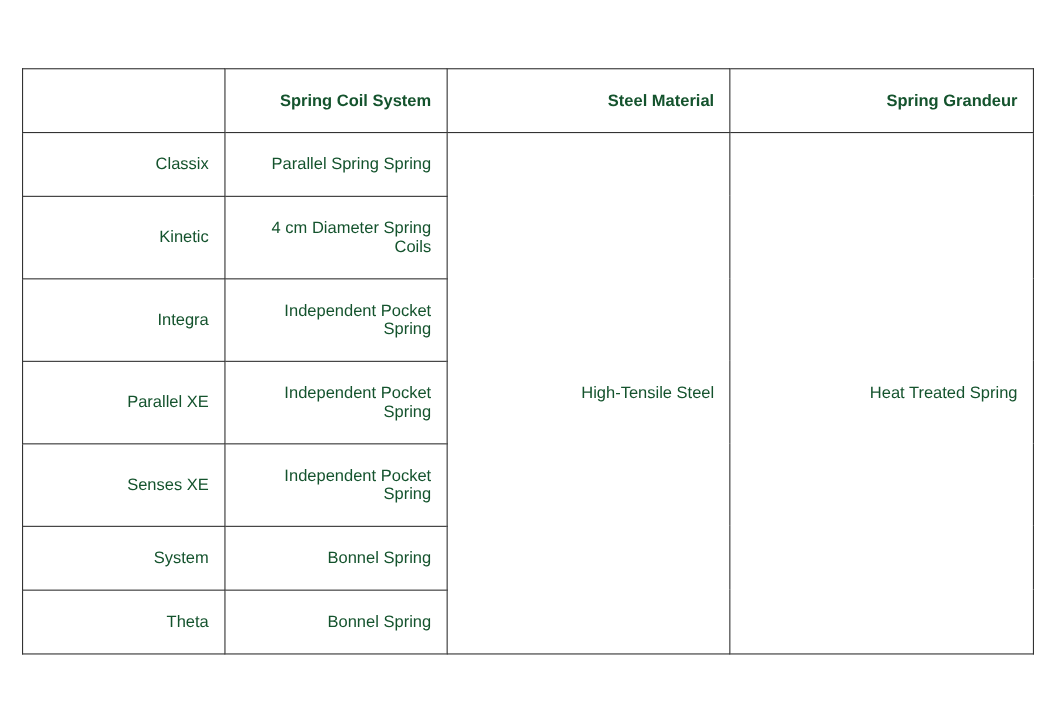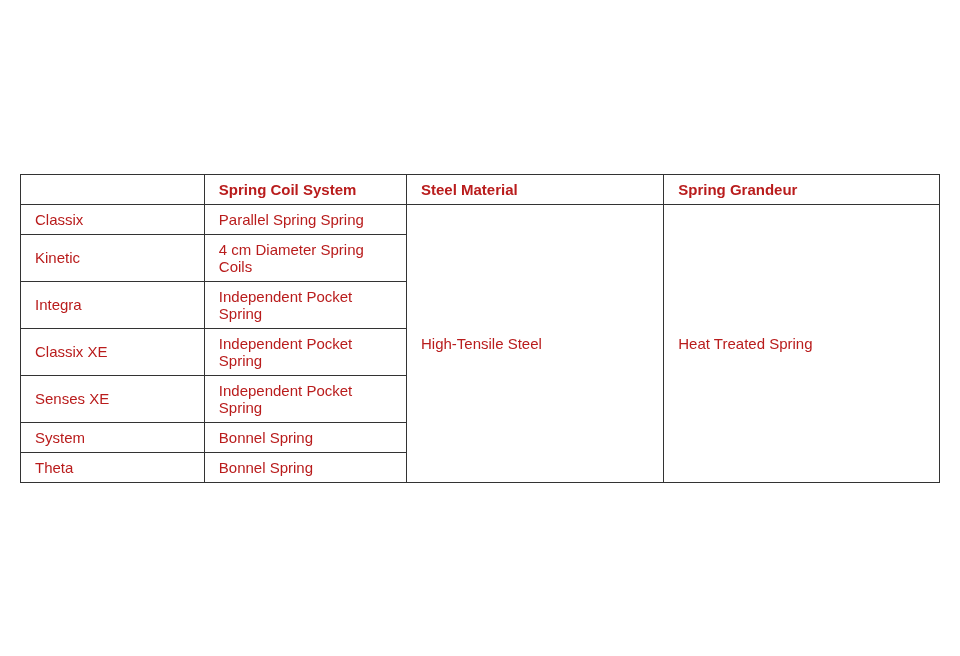--- a/index.html
+++ b/index.html
@@ -23,25 +23,25 @@
     }
 
     table {
       width: 100%;
       border-collapse: collapse;
       border: 1px solid #333;
     }
 
     th, td {
       border: 1px solid #333;
-      padding: 6px 14px;
-      text-align: left;
+      padding: 20px 14px;
+      text-align: right;
       vertical-align: middle;
       font-size: 15px;
-      color: #b91c1c;
+      color: #14532d;
     }
 
     thead th {
       font-weight: bold;
       background: #ffffff;
       font-size: 15px;
     }
 
     tbody td {
       font-weight: normal;
@@ -85,21 +85,21 @@
         </tr>
         <tr>
           <td class="col-product">Kinetic</td>
           <td class="col-spring-coil">4 cm Diameter Spring Coils</td>
         </tr>
         <tr>
           <td class="col-product">Integra</td>
           <td class="col-spring-coil">Independent Pocket Spring</td>
         </tr>
         <tr>
-          <td class="col-product">Classix XE</td>
+          <td class="col-product">Parallel XE</td>
           <td class="col-spring-coil">Independent Pocket Spring</td>
         </tr>
         <tr>
           <td class="col-product">Senses XE</td>
           <td class="col-spring-coil">Independent Pocket Spring</td>
         </tr>
         <tr>
           <td class="col-product">System</td>
           <td class="col-spring-coil">Bonnel Spring</td>
         </tr>

